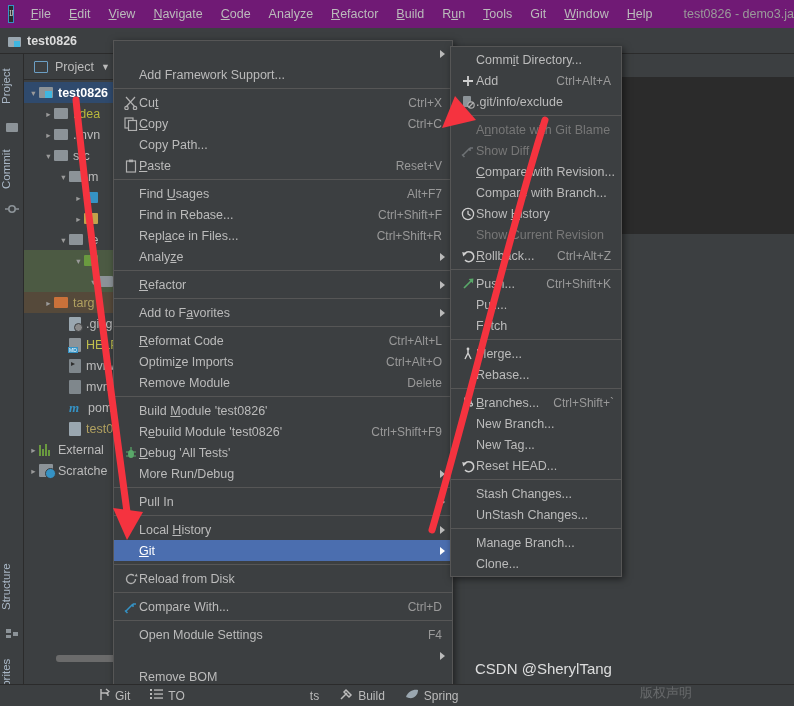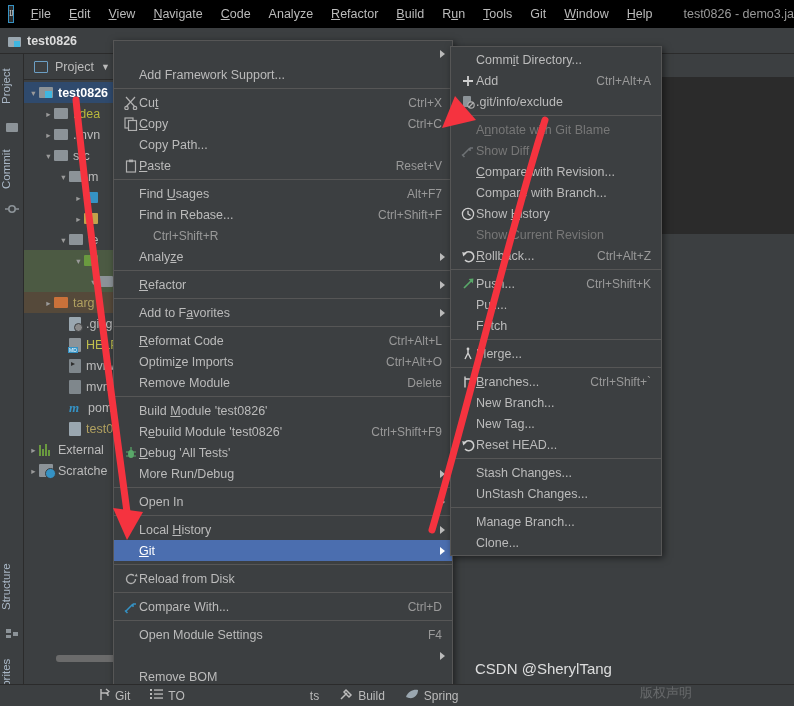--- a/index.html
+++ b/index.html
@@ -7,21 +7,21 @@
     width: 794px; height: 706px;
     background: #3c3f41;
     font-family: "Liberation Sans", sans-serif;
     overflow: hidden;
   }
   #app { position: relative; width: 794px; height: 706px; background: #3c3f41; }
 
   
   .menubar {
     position: absolute; left:0; top:0; width:794px; height:28px;
-    background:#000000; display:flex; align-items:center; padding-left:4px;
+    background:#701a75; display:flex; align-items:center; padding-left:4px;
   }
   .ij-logo {
     width:18px; height:18px; margin:0 8px 0 4px;
     border:1px solid #3592c4; background:#2b2b2b;
     color:#d6d6d6; font-size:8px; line-height:16px; text-align:center;
     font-family:"Liberation Serif", serif; letter-spacing:-1px;
   }
   .menubar-item {
     color:#bbbbbb; font-size:12.5px; padding:3px 9px; white-space:nowrap;
   }
@@ -141,21 +141,21 @@
   .mi .mi-lab{ flex:1 1 auto; }
   .mi .mi-key{ color:#999999; font-size:12px; margin-left:14px; }
   .mi .mi-sub{ position:absolute; right:7px; top:50%; transform:translateY(-50%);
     width:0;height:0;border-left:5px solid #bbbbbb;border-top:4px solid transparent;border-bottom:4px solid transparent;}
   .mi.sel .mi-sub{border-left-color:#ffffff;}
   .mi .u{ text-decoration:underline; }
   .msep{ height:1px; background:#565656; margin:3px 0; }
 
   
   .submenu{
-    position:absolute; left:450px; top:46px; width:212px;
+    position:absolute; left:450px; top:46px; width:172px;
     background:#3c3f41; border:1px solid #565656;
     box-shadow:2px 2px 7px rgba(0,0,0,.5);
     padding:2px 0;
   }
 
   
   .statusbar{
     position:absolute; left:0; bottom:0; width:794px; height:22px;
     background:#3c3f41; border-top:1px solid #2b2b2b;
     display:flex; align-items:center; color:#bbbbbb; font-size:12px;
@@ -406,20 +406,21 @@
         <span class="mi-lab">Find <span class="u">U</span>sages</span>
         <span class="mi-key">Alt+F7</span>
       </div>
       <div class="mi">
         <span class="mi-ico"></span>
         <span class="mi-lab">Find in Rebase...</span>
         <span class="mi-key">Ctrl+Shift+F</span>
       </div>
       <div class="mi">
         <span class="mi-ico"></span>
+        <span class="mi-lab">Repl<span class="u">a</span>ce in Files...</span>
         <span class="mi-key">Ctrl+Shift+R</span>
       </div>
       <div class="mi">
         <span class="mi-ico"></span>
         <span class="mi-lab">Analy<span class="u">z</span>e</span>
         <span class="mi-sub"></span>
       </div>
       <div class="msep"></div>
       <div class="mi">
         <span class="mi-ico"></span>
@@ -468,21 +469,21 @@
         <span class="mi-lab"><span class="u">D</span>ebug 'All Tests'</span>
       </div>
       <div class="mi">
         <span class="mi-ico"></span>
         <span class="mi-lab">More Run/Debug</span>
         <span class="mi-sub"></span>
       </div>
       <div class="msep"></div>
       <div class="mi">
         <span class="mi-ico"></span>
-        <span class="mi-lab">Open In</span>
+        <span class="mi-lab">Pull In</span>
         <span class="mi-sub"></span>
       </div>
       <div class="msep"></div>
       <div class="mi">
         <span class="mi-ico"></span>
         <span class="mi-lab">Local <span class="u">H</span>istory</span>
         <span class="mi-sub"></span>
       </div>
       <div class="mi sel">
         <span class="mi-ico"></span>
@@ -616,20 +617,24 @@
       </div>
       <div class="msep"></div>
       <div class="mi">
         <span class="mi-ico">
           <svg width="14" height="14" viewBox="0 0 14 14">
             <path d="M7 2v4M7 6L4 12M7 6l3 6" stroke="#cfcfcf" stroke-width="1.4" fill="none"></path>
             <circle cx="7" cy="2" r="1.4" fill="#cfcfcf"></circle>
           </svg>
         </span>
         <span class="mi-lab">Merge...</span>
+      </div>
+      <div class="mi">
+        <span class="mi-ico"></span>
+        <span class="mi-lab">Rebase...</span>
       </div>
       <div class="msep"></div>
       <div class="mi">
         <span class="mi-ico">
           <svg width="14" height="14" viewBox="0 0 14 14">
             <path d="M4 1.5v11" stroke="#cfcfcf" stroke-width="1.4"></path>
             <path d="M4 4h4a2 2 0 0 1 2 2v1.5" fill="none" stroke="#cfcfcf" stroke-width="1.4"></path>
             <circle cx="10" cy="8.6" r="1.5" fill="none" stroke="#cfcfcf" stroke-width="1.3"></circle>
           </svg>
         </span>

